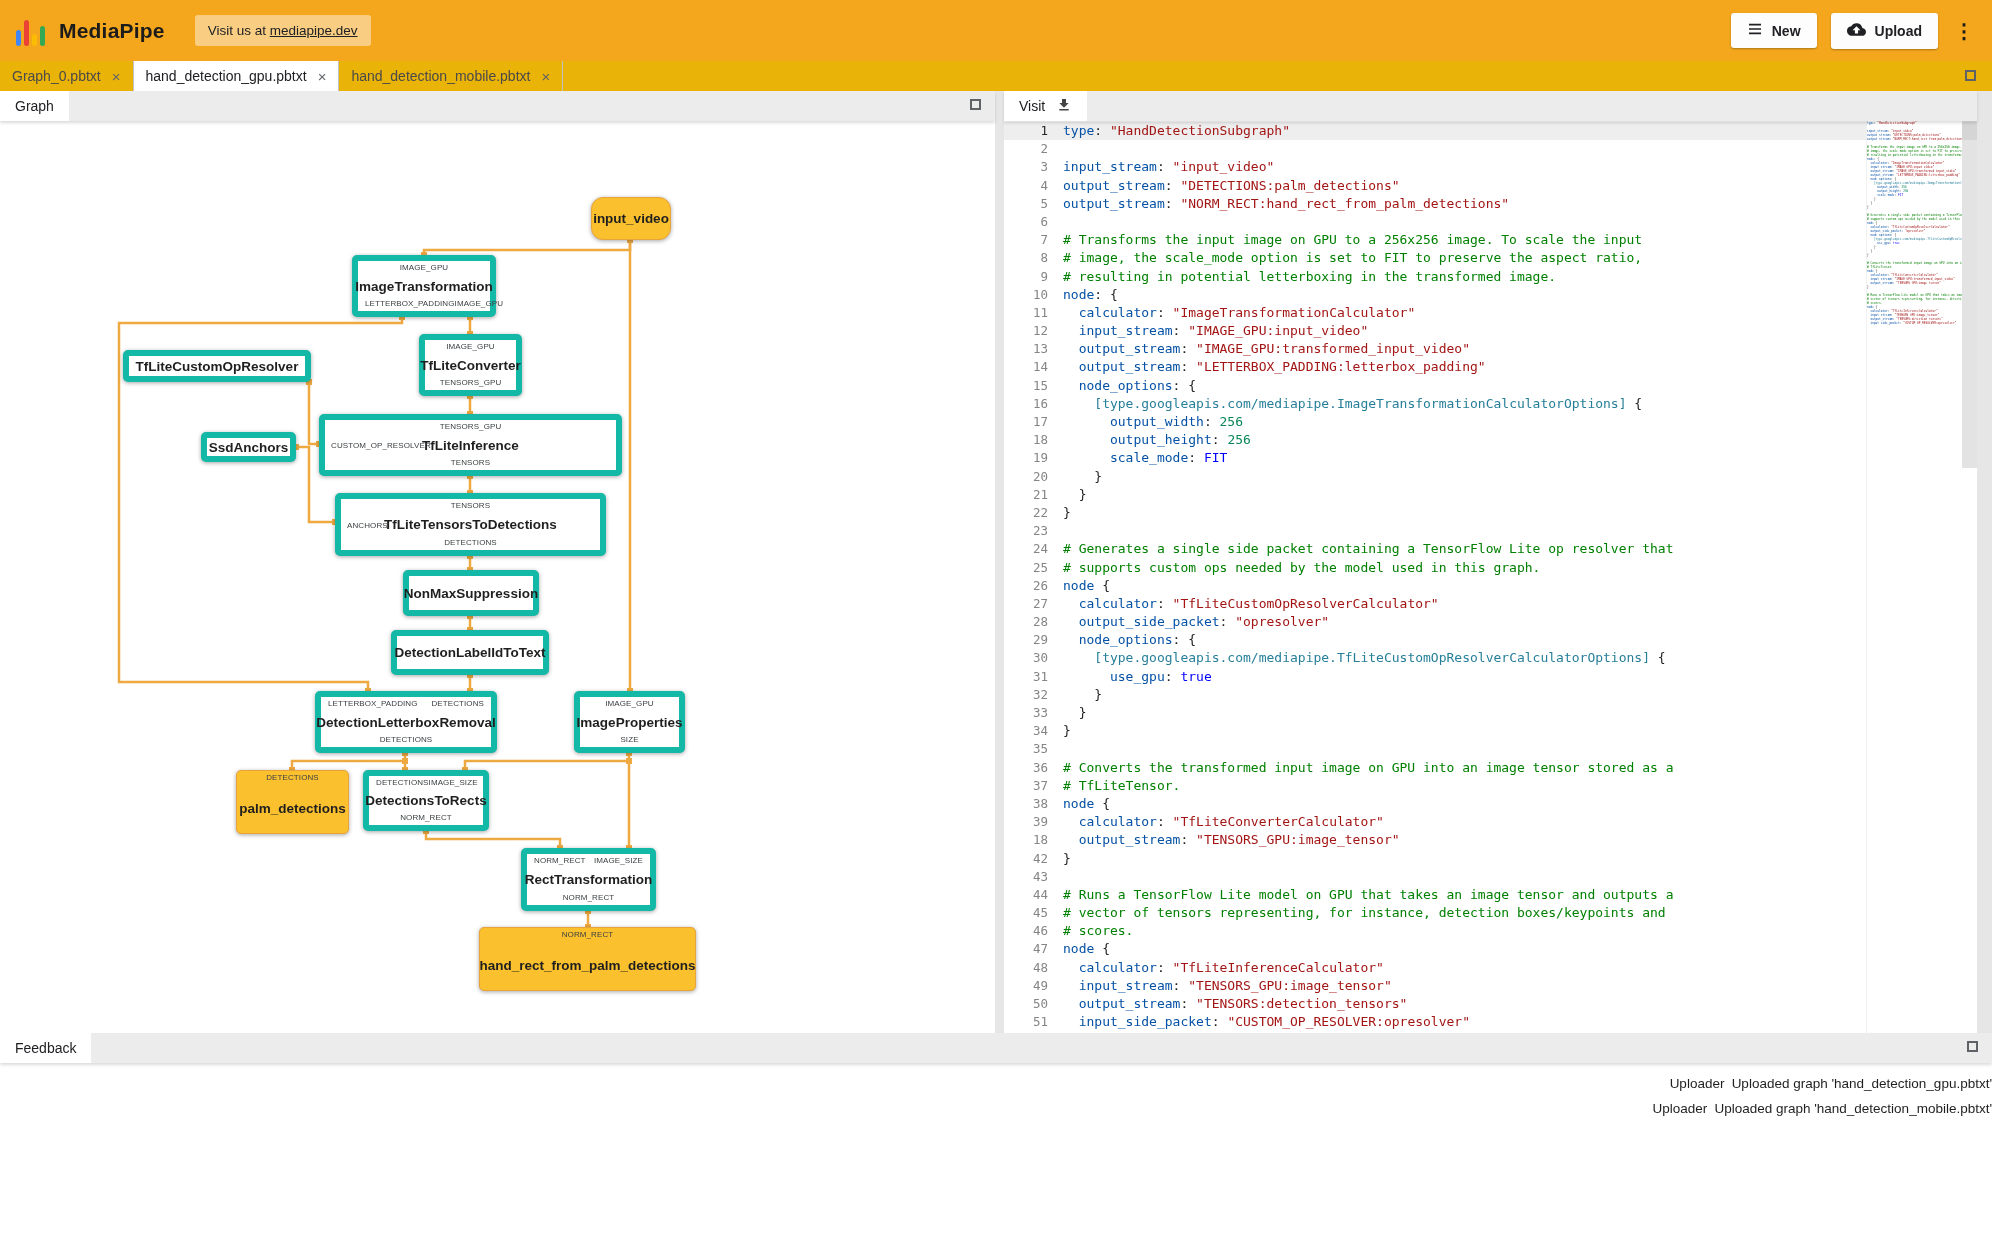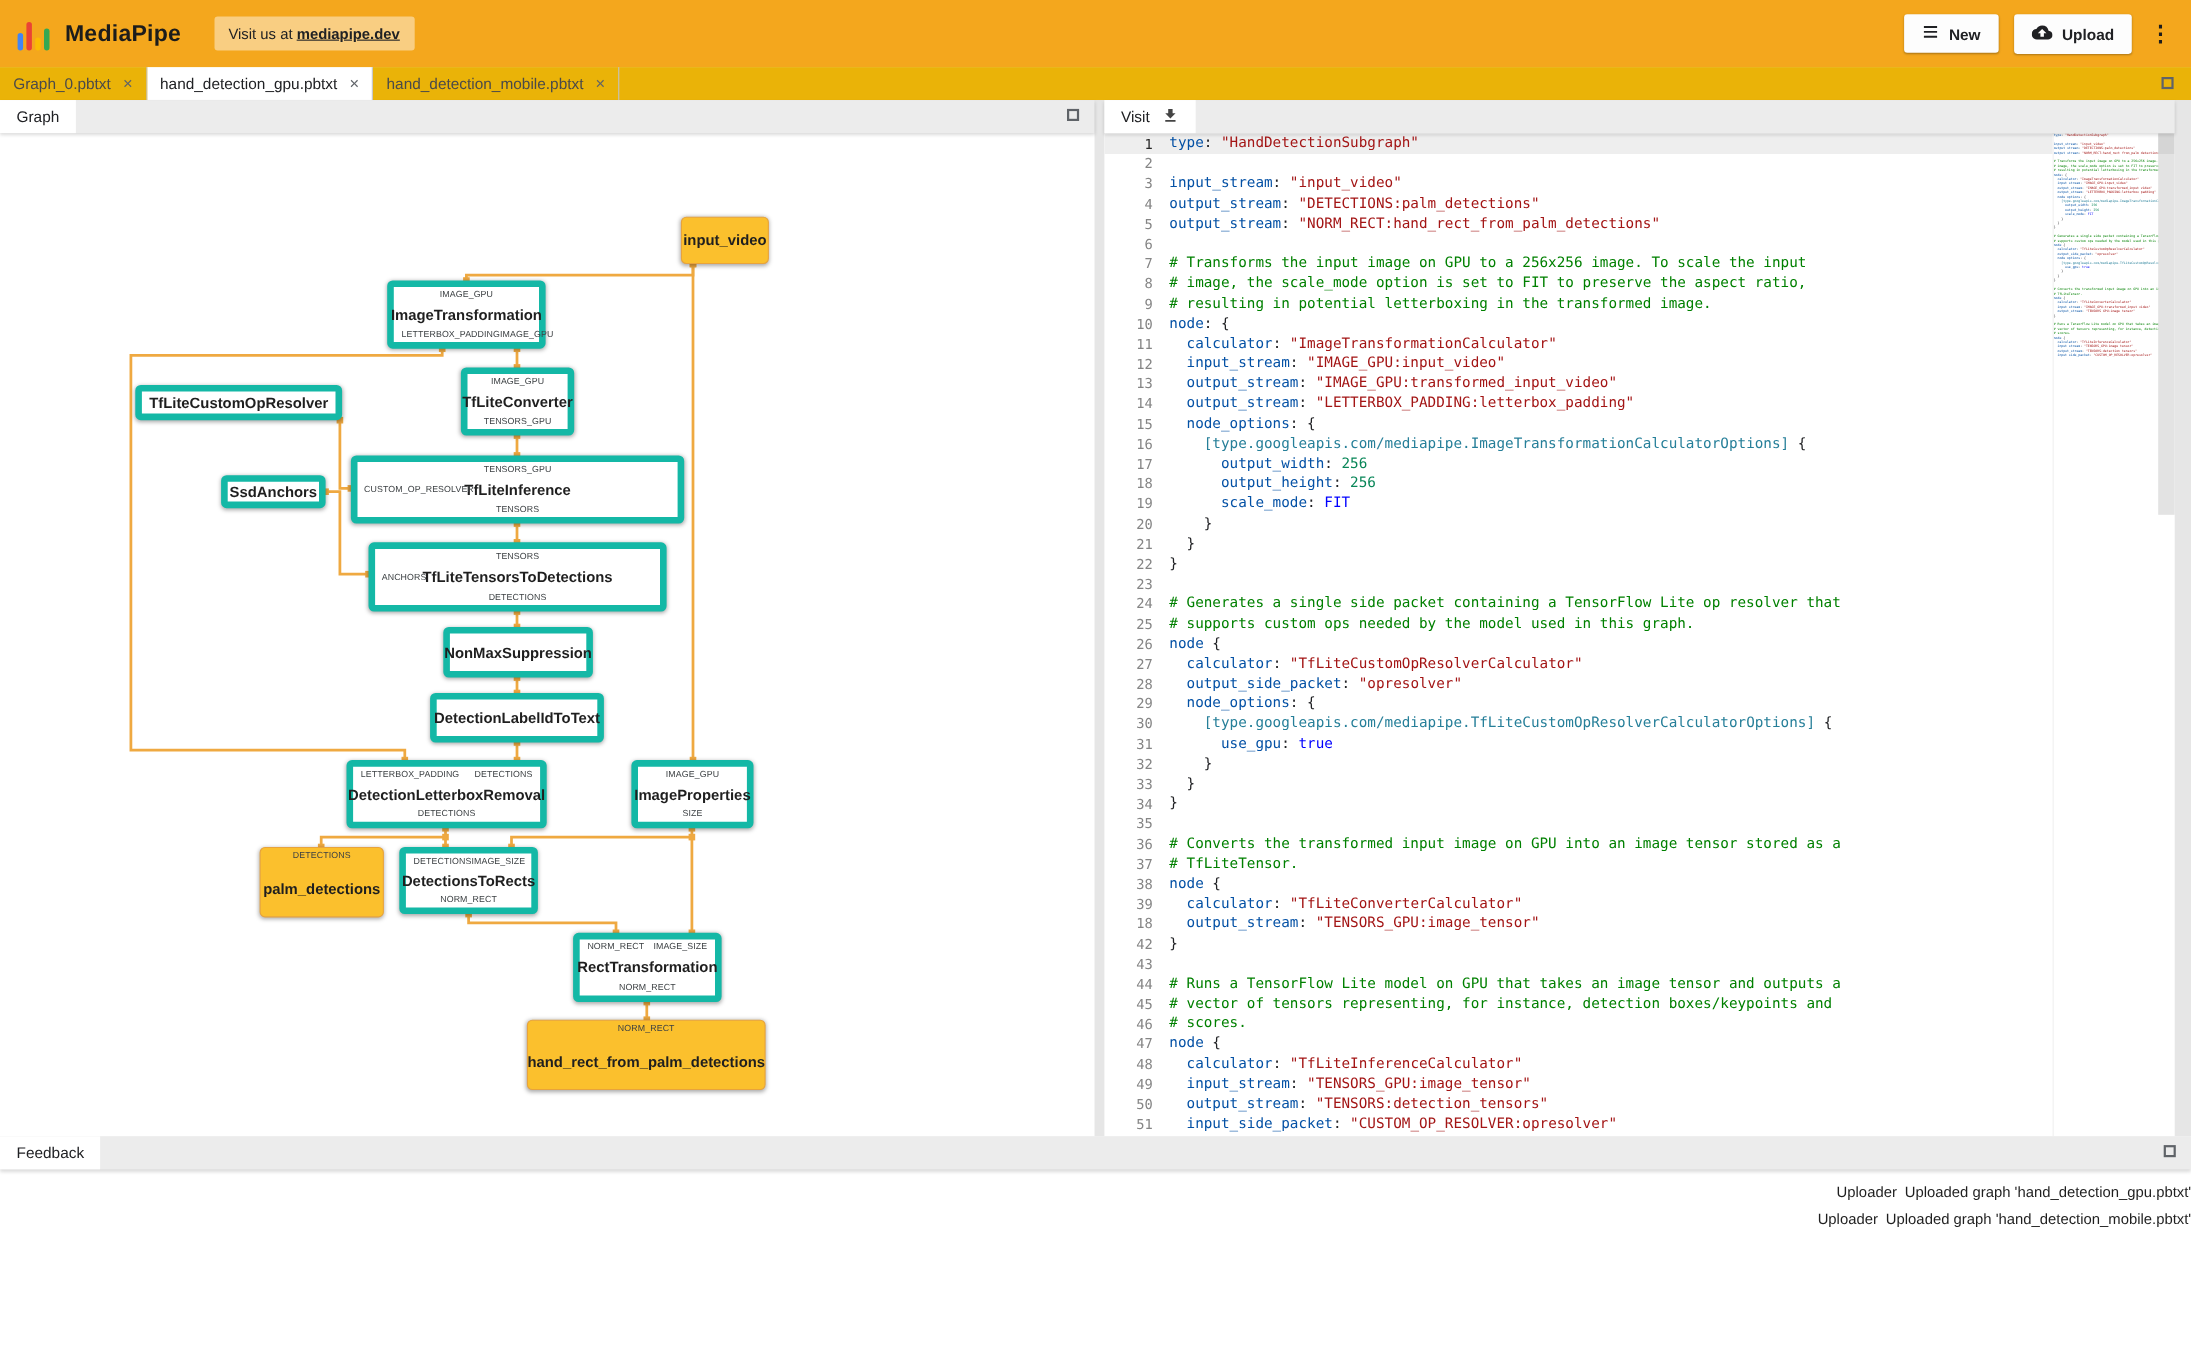--- a/index.html
+++ b/index.html
@@ -6,21 +6,21 @@
   html,body { width:1992px; height:1242px; overflow:hidden; }
   body { font-family:"Liberation Sans","DejaVu Sans",sans-serif; background:#E6E6E6; color:#202124; }
   .app { width:1992px; height:1242px; display:flex; flex-direction:column; }
 
   
   header { height:61px; flex:none; background:var(--header-bg,#F4A71D); display:flex; align-items:center; padding:0 16px; gap:14px; }
   .logo { display:flex; align-items:flex-end; gap:3px; height:30px; }
   .logo .bar { width:5px; border-radius:2.5px; display:inline-block; }
   .app-title { font-size:21px; font-weight:700; color:#1C1C1C; letter-spacing:.2px; }
   .visit-pill { margin-left:16px; background:rgba(255,255,255,.45); border-radius:3px; padding:8px 13px; font-size:13.5px; color:#202124; }
-  .visit-pill a { color:#202124; text-decoration:underline; cursor:pointer;font-weight:bold; }
+  .visit-pill a { color:#202124; text-decoration:underline; cursor:pointer; }
   .hdr-actions { margin-left:auto; display:flex; align-items:center; gap:14px; }
   .hbtn { background:#FDFDFD; border:none; border-radius:3px; padding:9px 16px; font-size:14px; font-weight:700; color:#202124; display:flex; align-items:center; gap:9px; box-shadow:0 1px 2px rgba(0,0,0,.3); cursor:pointer; font-family:inherit; }
   .kebab { background:transparent; border:none; font-size:20px; font-weight:700; color:#1C1C1C; cursor:pointer; padding:0 2px; line-height:1; }
 
   
   .filetabs { height:30px; flex:none; background:#eab308; display:flex; align-items:stretch; }
   .file-tab { display:flex; align-items:center; gap:11px; padding:0 12px; font-size:14px; color:#4A4A4A; border-right:1px solid #C2C2C2; cursor:pointer; white-space:nowrap; }
   .file-tab.active { background:#FFFFFF; color:#202124; }
   .ft-close { font-size:15px; color:#5F6368; }
   .maxicon { width:11px; height:11px; border:2px solid #5F6368; display:inline-block; cursor:pointer; background:transparent; }
@@ -174,21 +174,21 @@
             <polyline points="629,640 465,640 465,649" fill="none" stroke="#EFA941" stroke-width="2.5"></polyline>
             <rect x="626" y="637" width="6" height="6" fill="#EFA941"></rect>
             <rect x="462" y="646" width="6" height="6" fill="#EFA941"></rect>
             <polyline points="426,710 426,718 560,718 560,727" fill="none" stroke="#EFA941" stroke-width="2.5"></polyline>
             <rect x="423" y="707" width="6" height="6" fill="#EFA941"></rect>
             <rect x="557" y="724" width="6" height="6" fill="#EFA941"></rect>
             <polyline points="588,790 588,806" fill="none" stroke="#EFA941" stroke-width="2.5"></polyline>
             <rect x="585" y="787" width="6" height="6" fill="#EFA941"></rect>
             <rect x="585" y="803" width="6" height="6" fill="#EFA941"></rect>
           </svg>
-      <div class="gnode stream" style="left: 619px; top: 76px; width: 80px; height: 43px;">
+      <div class="gnode stream" style="left: 591px; top: 76px; width: 80px; height: 43px; border-radius: 12px;">
             <div class="mid">
               <span class="gname">input_video</span>
             </div>
           </div>
           <div class="gnode calc" style="left: 352px; top: 134px; width: 144px; height: 62px;">
             <div class="ports top single">
               <span class="port-label">IMAGE_GPU</span>
             </div>
             <div class="mid">
               <span class="gname">ImageTransformation</span>

